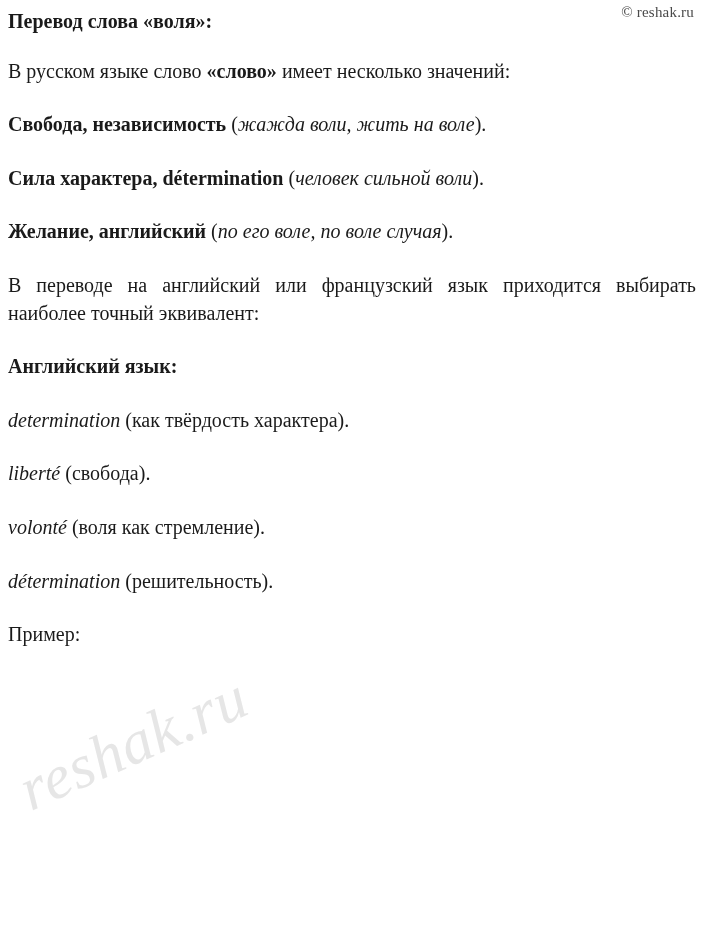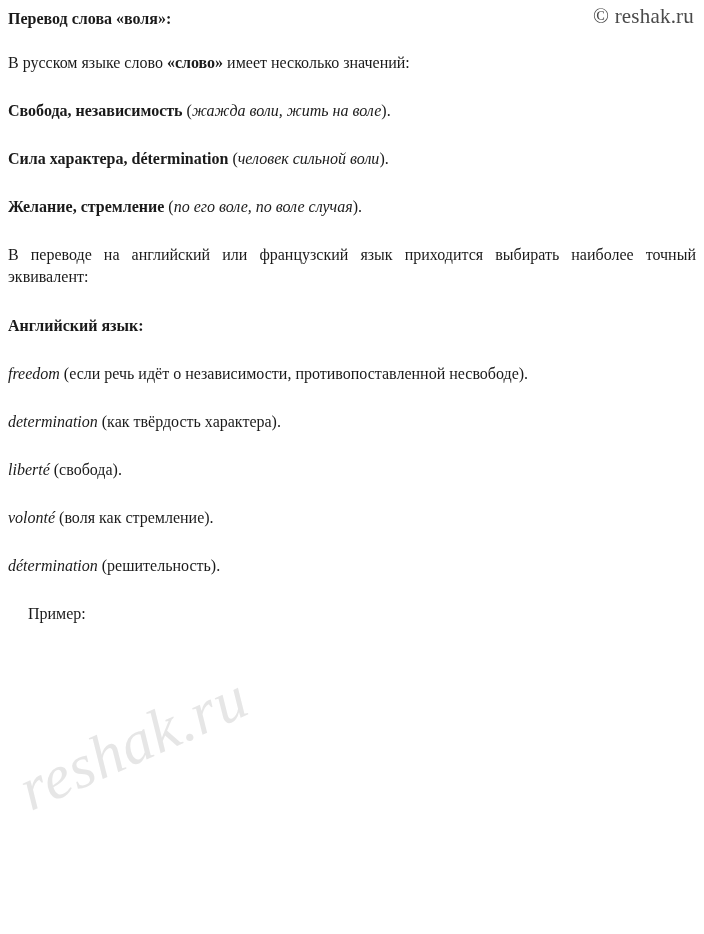--- a/index.html
+++ b/index.html
@@ -20,21 +20,21 @@
     width: 704px;
     height: 934px;
     box-sizing: border-box;
     padding: 6px 8px 0 6px;
   }
   .watermark-corner {
     position: absolute;
     top: 4px;
     right: 10px;
     font-family: "Liberation Serif", serif;
-    font-size: 21px;
+    font-size: 15px;
     color: #4a4a4a;
     letter-spacing: 0.2px;
     white-space: nowrap;
   }
   .watermark-big {
     position: absolute;
     left: 8px;
     top: 760px;
     font-family: "Liberation Serif", serif;
     font-size: 62px;
@@ -47,64 +47,63 @@
     letter-spacing: 1px;
   }
   p {
     margin: 0 0 0 0;
     font-size: 19.5px;
     line-height: 1.0;
     color: #1a1a1a;
   }
   .block {
     margin: 0 0 26px 0;
-    font-size: 16px;
+    font-size: 20px;
     line-height: 1.38;
   }
   .title {
     font-weight: bold;
     margin-bottom: 22px;
   }
   .b { font-weight: bold; }
   .i { font-style: italic; }
   .justify { text-align: justify; }
   .nowrap-arrow { font-style: normal; }
   .content {
     position: relative;
     z-index: 2;
     padding-left: 2px;
     padding-top: 2px;
   }
-  .line-sm { margin-bottom: 23px; margin-left: 20px; }
+  .line-sm { margin-bottom: 23px; }
 </style>
 </head>
 <body>
 
 <div class="page">
 
   <div class="watermark-corner">© reshak.ru</div>
   <div class="watermark-big">reshak.ru</div>
 
   <div class="content">
 
     <p class="block title">Перевод слова «воля»:</p>
 
     <p class="block"><span>В русском языке слово </span><span class="b">«слово»</span><span> имеет несколько значений:</span></p>
 
     <p class="block"><span class="b">Свобода, независимость</span><span> (</span><span class="i">жажда воли, жить на воле</span><span>).</span></p>
 
     <p class="block"><span class="b">Сила характера, détermination</span><span> (</span><span class="i">человек сильной воли</span><span>).</span></p>
 
-    <p class="block"><span class="b">Желание, стремление</span><span> (</span><span class="i">по его воле, по воле случая</span><span>).</span></p>
+    <p class="block"><span class="b">Желание, английский</span><span> (</span><span class="i">по его воле, по воле случая</span><span>).</span></p>
 
     <p class="block justify">В переводе на английский или французский язык приходится выбирать наиболее точный эквивалент:</p>
 
     <p class="block"><span class="b">Английский язык:</span></p>
 
-    <p class="block justify"><span class="i">freedom</span><span> (если речь идёт о независимости, противопоставленной несвободе).</span></p>
 
 
     <p class="block"><span class="i">determination</span><span> (как твёрдость характера).</span></p>
 
 
     <p class="block"><span class="i">liberté</span><span> (свобода).</span></p>
 
     <p class="block"><span class="i">volonté</span><span> (воля как стремление).</span></p>
 
     <p class="block"><span class="i">détermination</span><span> (решительность).</span></p>

